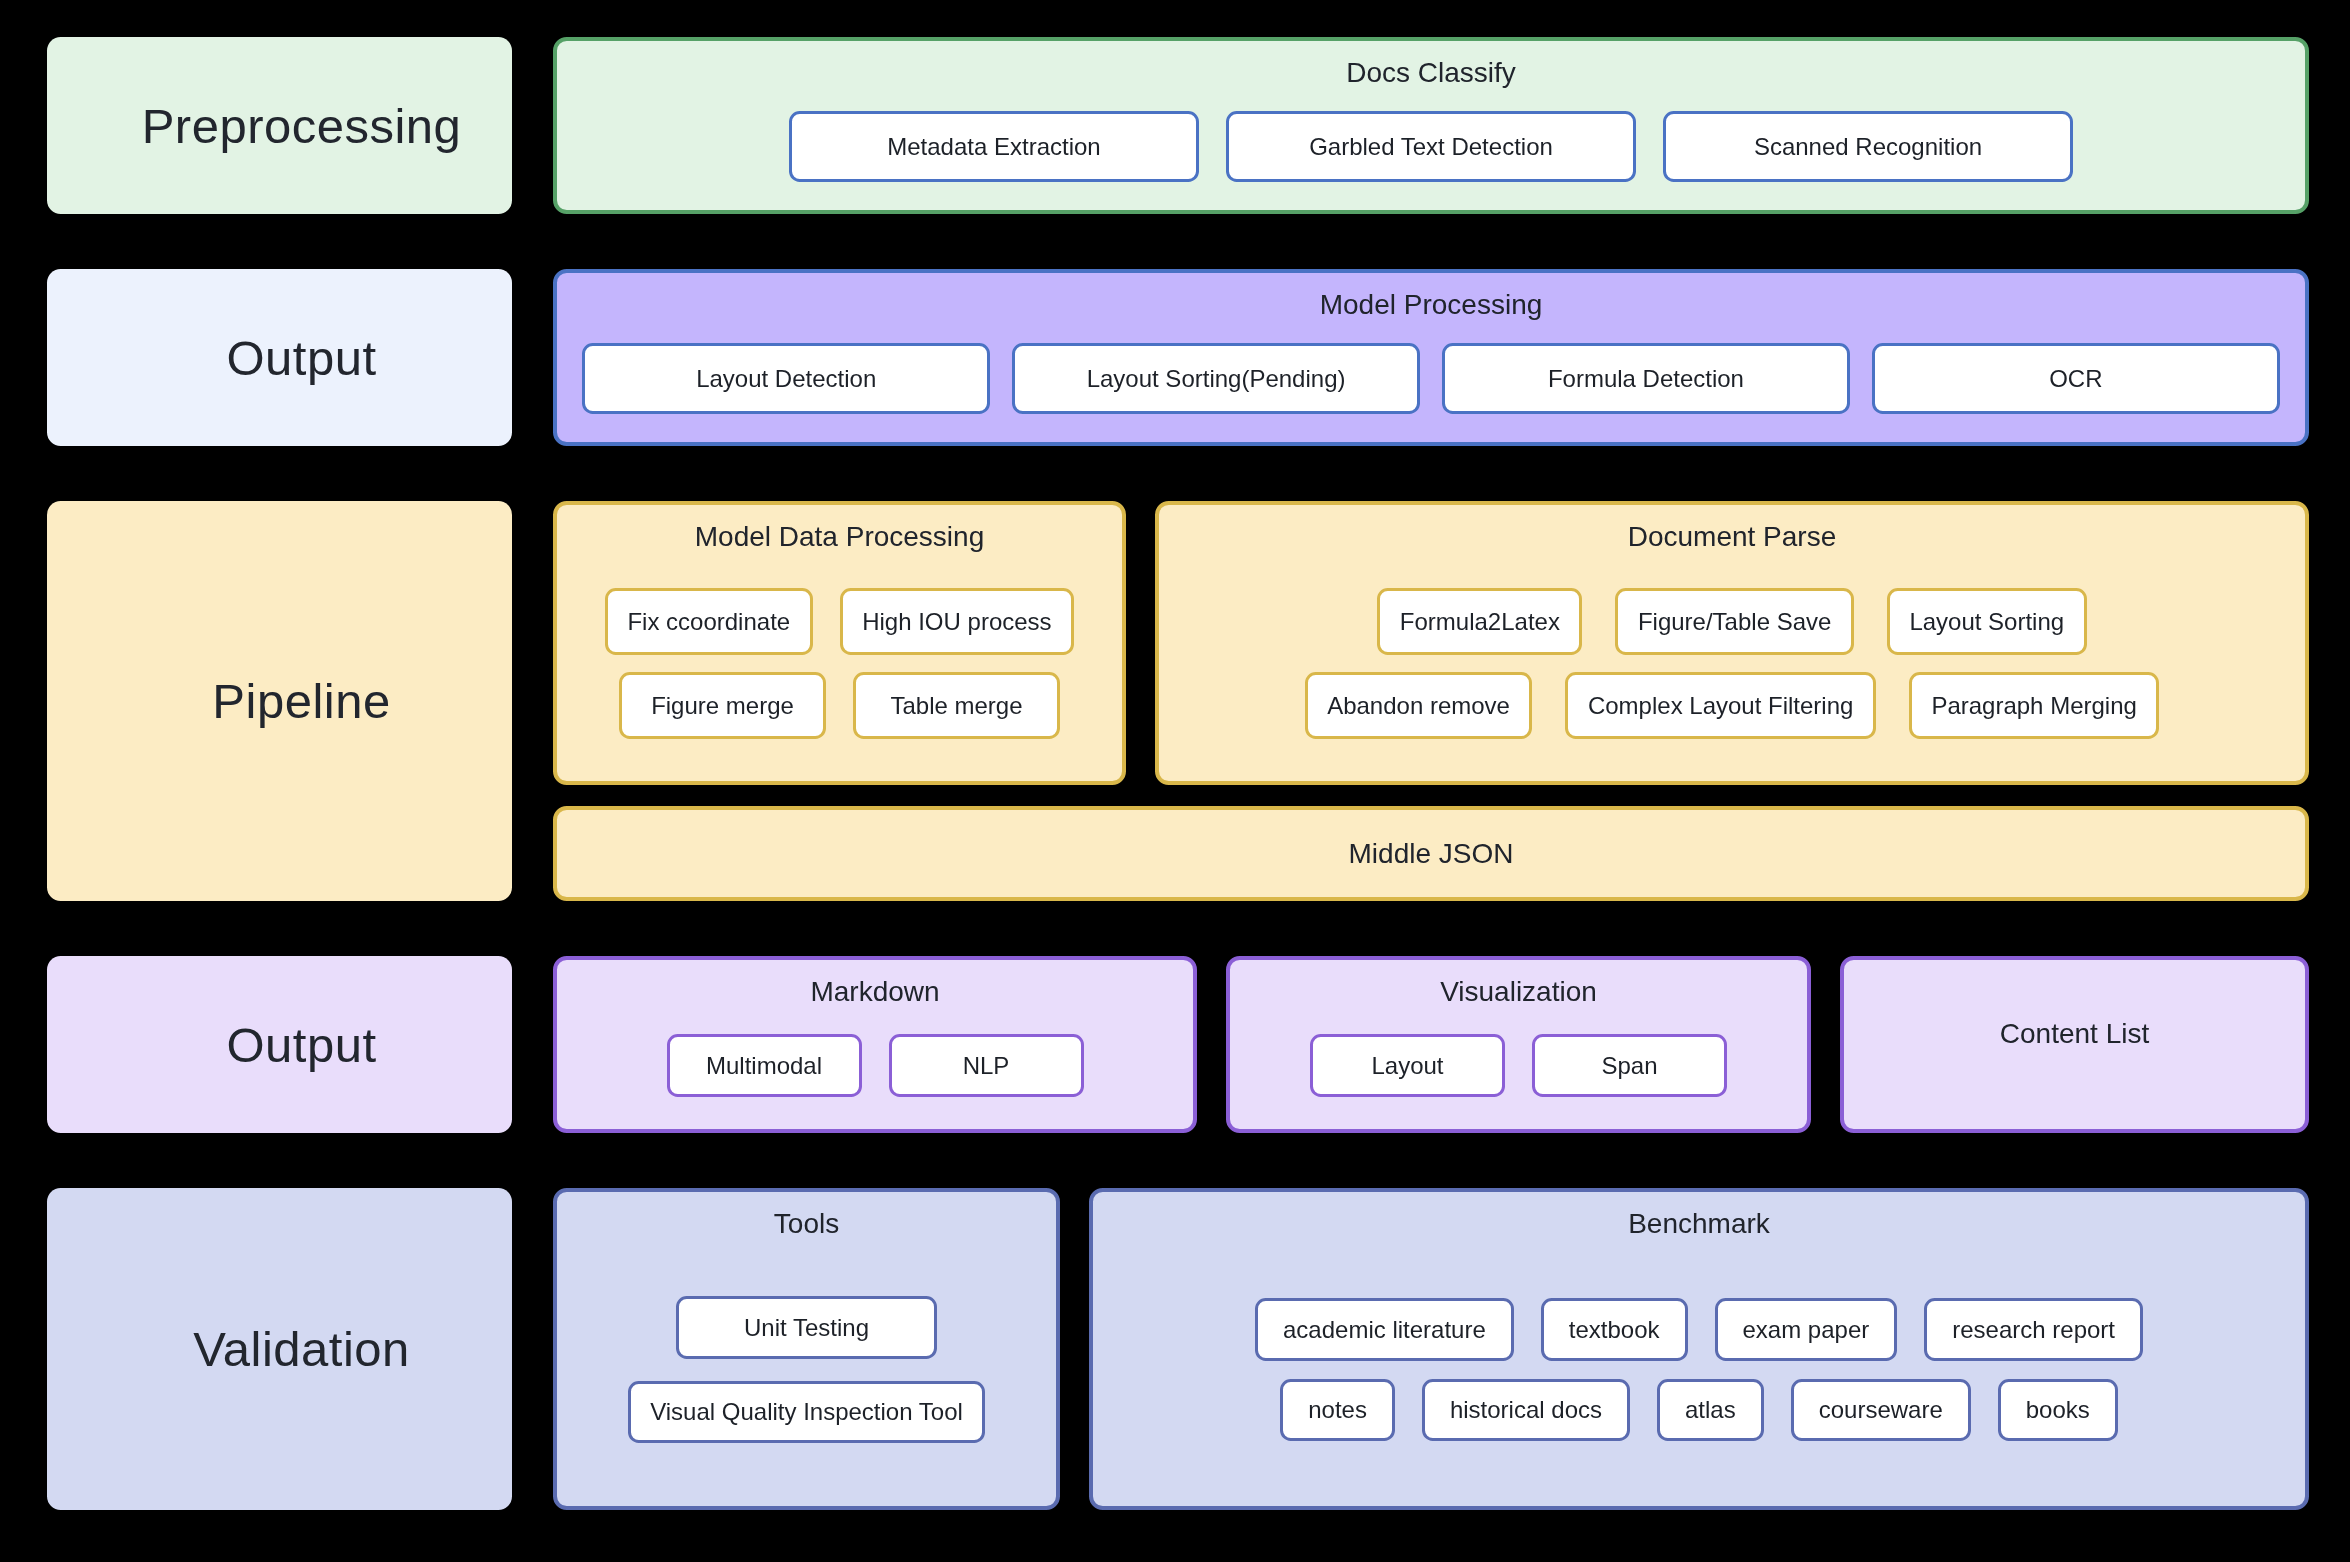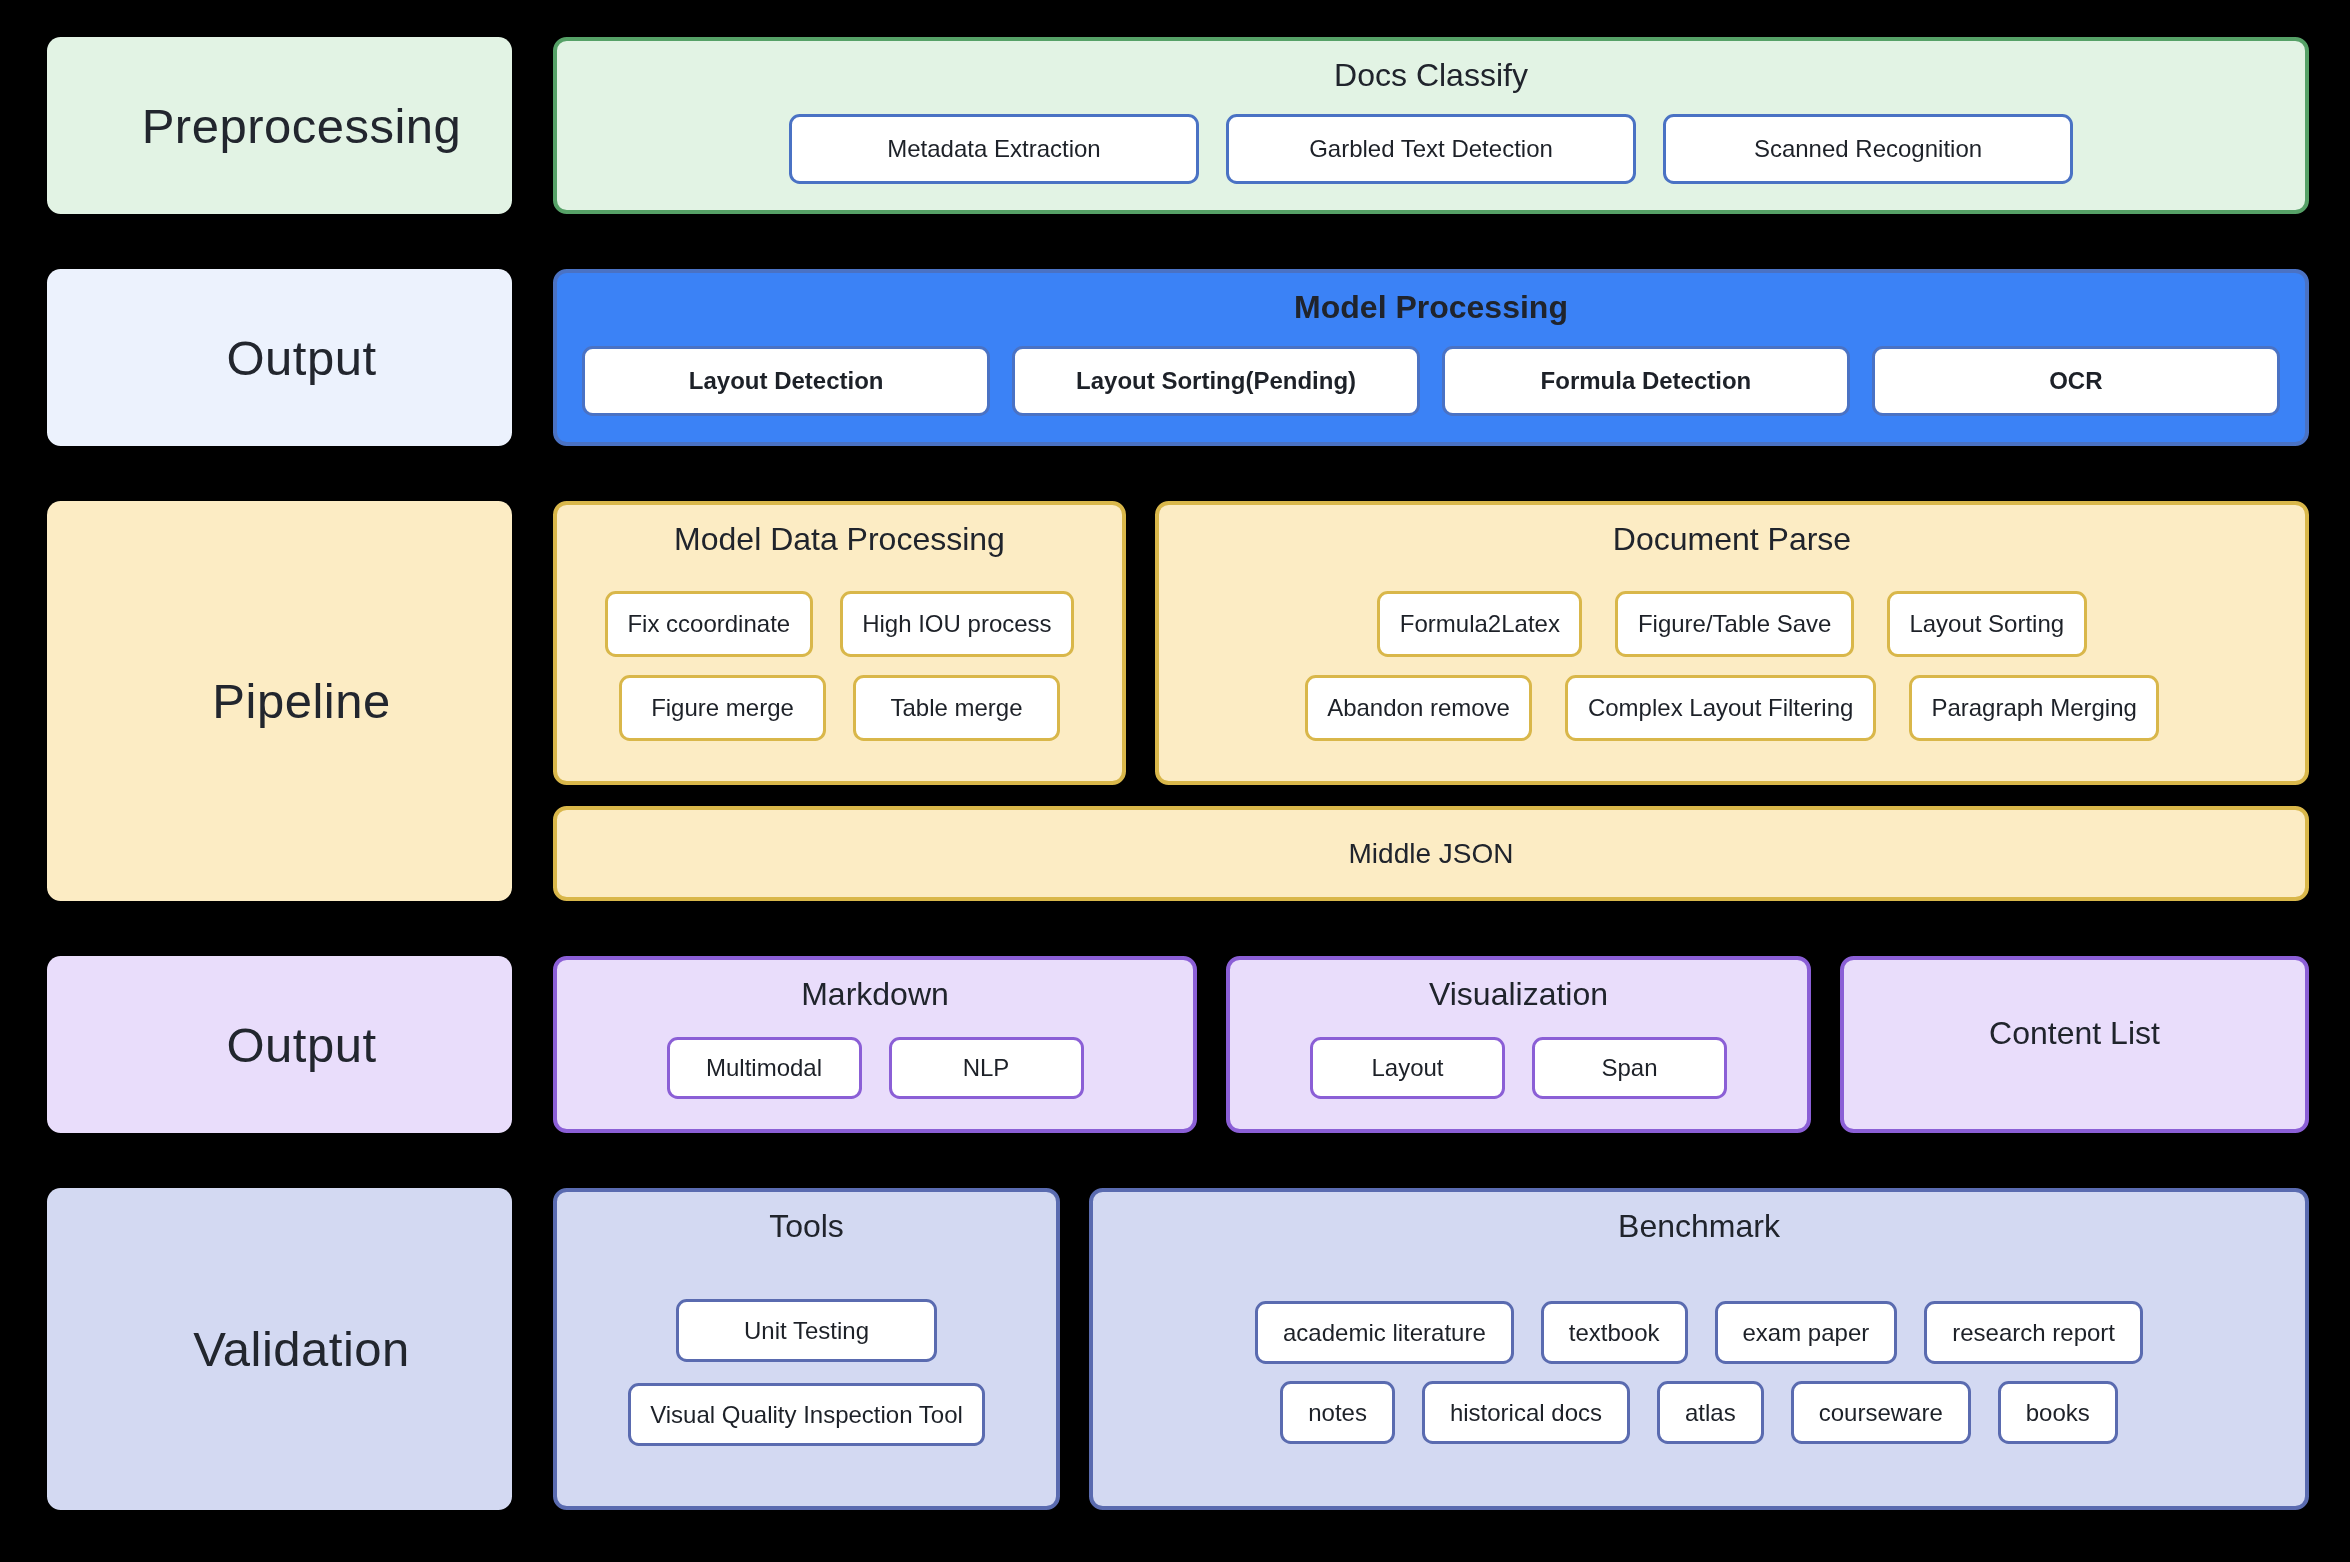--- a/index.html
+++ b/index.html
@@ -67,21 +67,21 @@
     border-style: solid;
     border-width: 4.9px;
     box-sizing: border-box;
     padding: 15.6px 25px 21.5px 25px;
     display: flex;
     flex-direction: column;
     align-items: center;
     min-width: 0;
   }
   .group-title {
-    font-size: 32px;
+    font-size: 28px;
     text-align: center;
     margin-bottom: 15.6px;
     color: #20242c;
     white-space: nowrap;
   }
   .group-rows {
     display: flex;
     flex-direction: column;
     gap: 17.6px;
     width: 100%;
@@ -114,21 +114,21 @@
     color: #1d2128;
   }
   .chip.wrap { white-space: normal; }
 
   
   .pal-green .row-label { background: #e2f3e4; }
   .pal-green .group { background: #e2f3e4; border-color: #56a167; }
   .pal-green .chip { border-color: #4a72c4; }
 
   .pal-blue .row-label { background: #ecf2fd; }
-  .pal-blue .group { background: #3b82f6; border-color: #4a72c4; font-weight: bold; }
+  .pal-blue .group { background: #c4b5fd; border-color: #4a72c4; }
   .pal-blue .chip { border-color: #4a72c4; }
 
   .pal-amber .row-label { background: #fcecc4; }
   .pal-amber .group { background: #fcecc4; border-color: #d9b74a; }
   .pal-amber .chip { border-color: #d9b74a; }
 
   .pal-purple .row-label { background: #e9ddfb; }
   .pal-purple .group { background: #e9ddfb; border-color: #8b5fd6; }
   .pal-purple .chip { border-color: #8b5fd6; }
 

